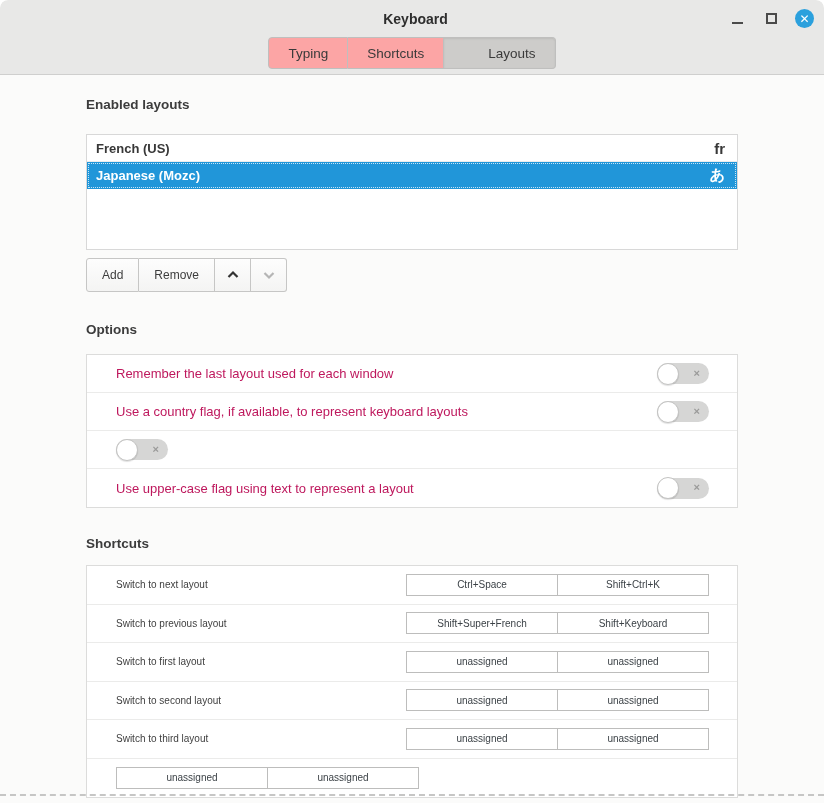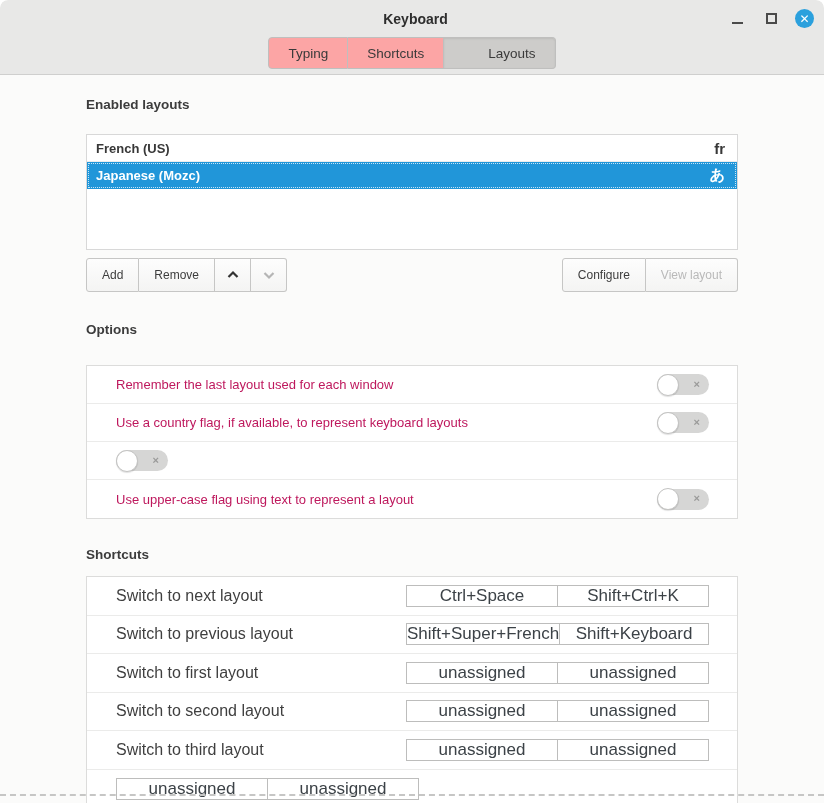--- a/index.html
+++ b/index.html
@@ -65,21 +65,21 @@
   .tab:first-child { border-left-width: 1px; border-radius: 4px 0 0 4px; }
   .tab:last-child { border-radius: 0 4px 4px 0; }
   .tab.active { background: #cdccca; box-shadow: inset 0 1px 2px rgba(0,0,0,0.08); padding-left: 44px; }
   
   .content { padding: 20px 86px 0 86px; }
   .section-heading {
     font-size: 13.5px; font-weight: 700; color: #3c3c3c;
     line-height: 20px;
   }
   .heading-1 { margin-bottom: 19px; }
-  .heading-2 { margin-top: 28px; margin-bottom: 25px; }
+  .heading-2 { margin-top: 28px; margin-bottom: 14px; }
   .heading-3 { margin-top: 26px; margin-bottom: 11px; }
   
   .layout-list {
     height: 116px;
     background: #ffffff;
     border: 1px solid #d8d8d8;
     overflow: hidden;
   }
   .layout-row {
     height: 27px;
@@ -158,30 +158,30 @@
     line-height: 1;
   }
   
   .shortcut-row {
     height: 38.5px;
     display: flex; align-items: center;
     padding: 0 28px 0 29px;
     border-bottom: 1px solid #ebebea;
   }
   .shortcut-row:last-child { border-bottom: none; }
-  .shortcut-label { flex: 1; font-size: 16px; color: #3f3f3f; }
+  .shortcut-label { flex: 1; font-size: 10px; color: #3f3f3f; }
   .kbd-group { display: flex; width: 303px; }
   .kbd-btn {
     flex: 1;
     height: 22px;
     background: #ffffff;
     border: 1px solid #bdbdbc;
     border-left-width: 0;
     display: flex; align-items: center; justify-content: center;
-    font-size: 17px; color: #3c4247;
+    font-size: 10px; color: #3c4247;
     cursor: pointer;
     white-space: nowrap;
   }
   .kbd-btn:first-child { border-left-width: 1px; }
   
   .undershoot {
     position: absolute; left: 0; right: 0; bottom: 7px;
     border-top: 2px dashed #c6c6c5;
   }
 </style>
@@ -235,24 +235,20 @@
           <svg class="chev" viewBox="0 0 14 14">
               <polyline points="2.5,9 7,4.5 11.5,9"></polyline>
             </svg>
         </div>
         <div class="btn icon-btn disabled">
           <svg class="chev dim" viewBox="0 0 14 14">
               <polyline points="2.5,5 7,9.5 11.5,5"></polyline>
             </svg>
         </div>
       </div>
-      <div class="btn-group">
-        <div class="btn">Configure</div>
-        <div class="btn disabled">View layout</div>
-      </div>
     </div>
 
     <div class="section-heading heading-2">Options</div>
 
     <div class="panel">
       <div class="option-row">
         <span class="option-label">Remember the last layout used for each window</span>
         <div class="toggle">
           <span class="knob"></span>
           <span class="off-glyph">×</span>

